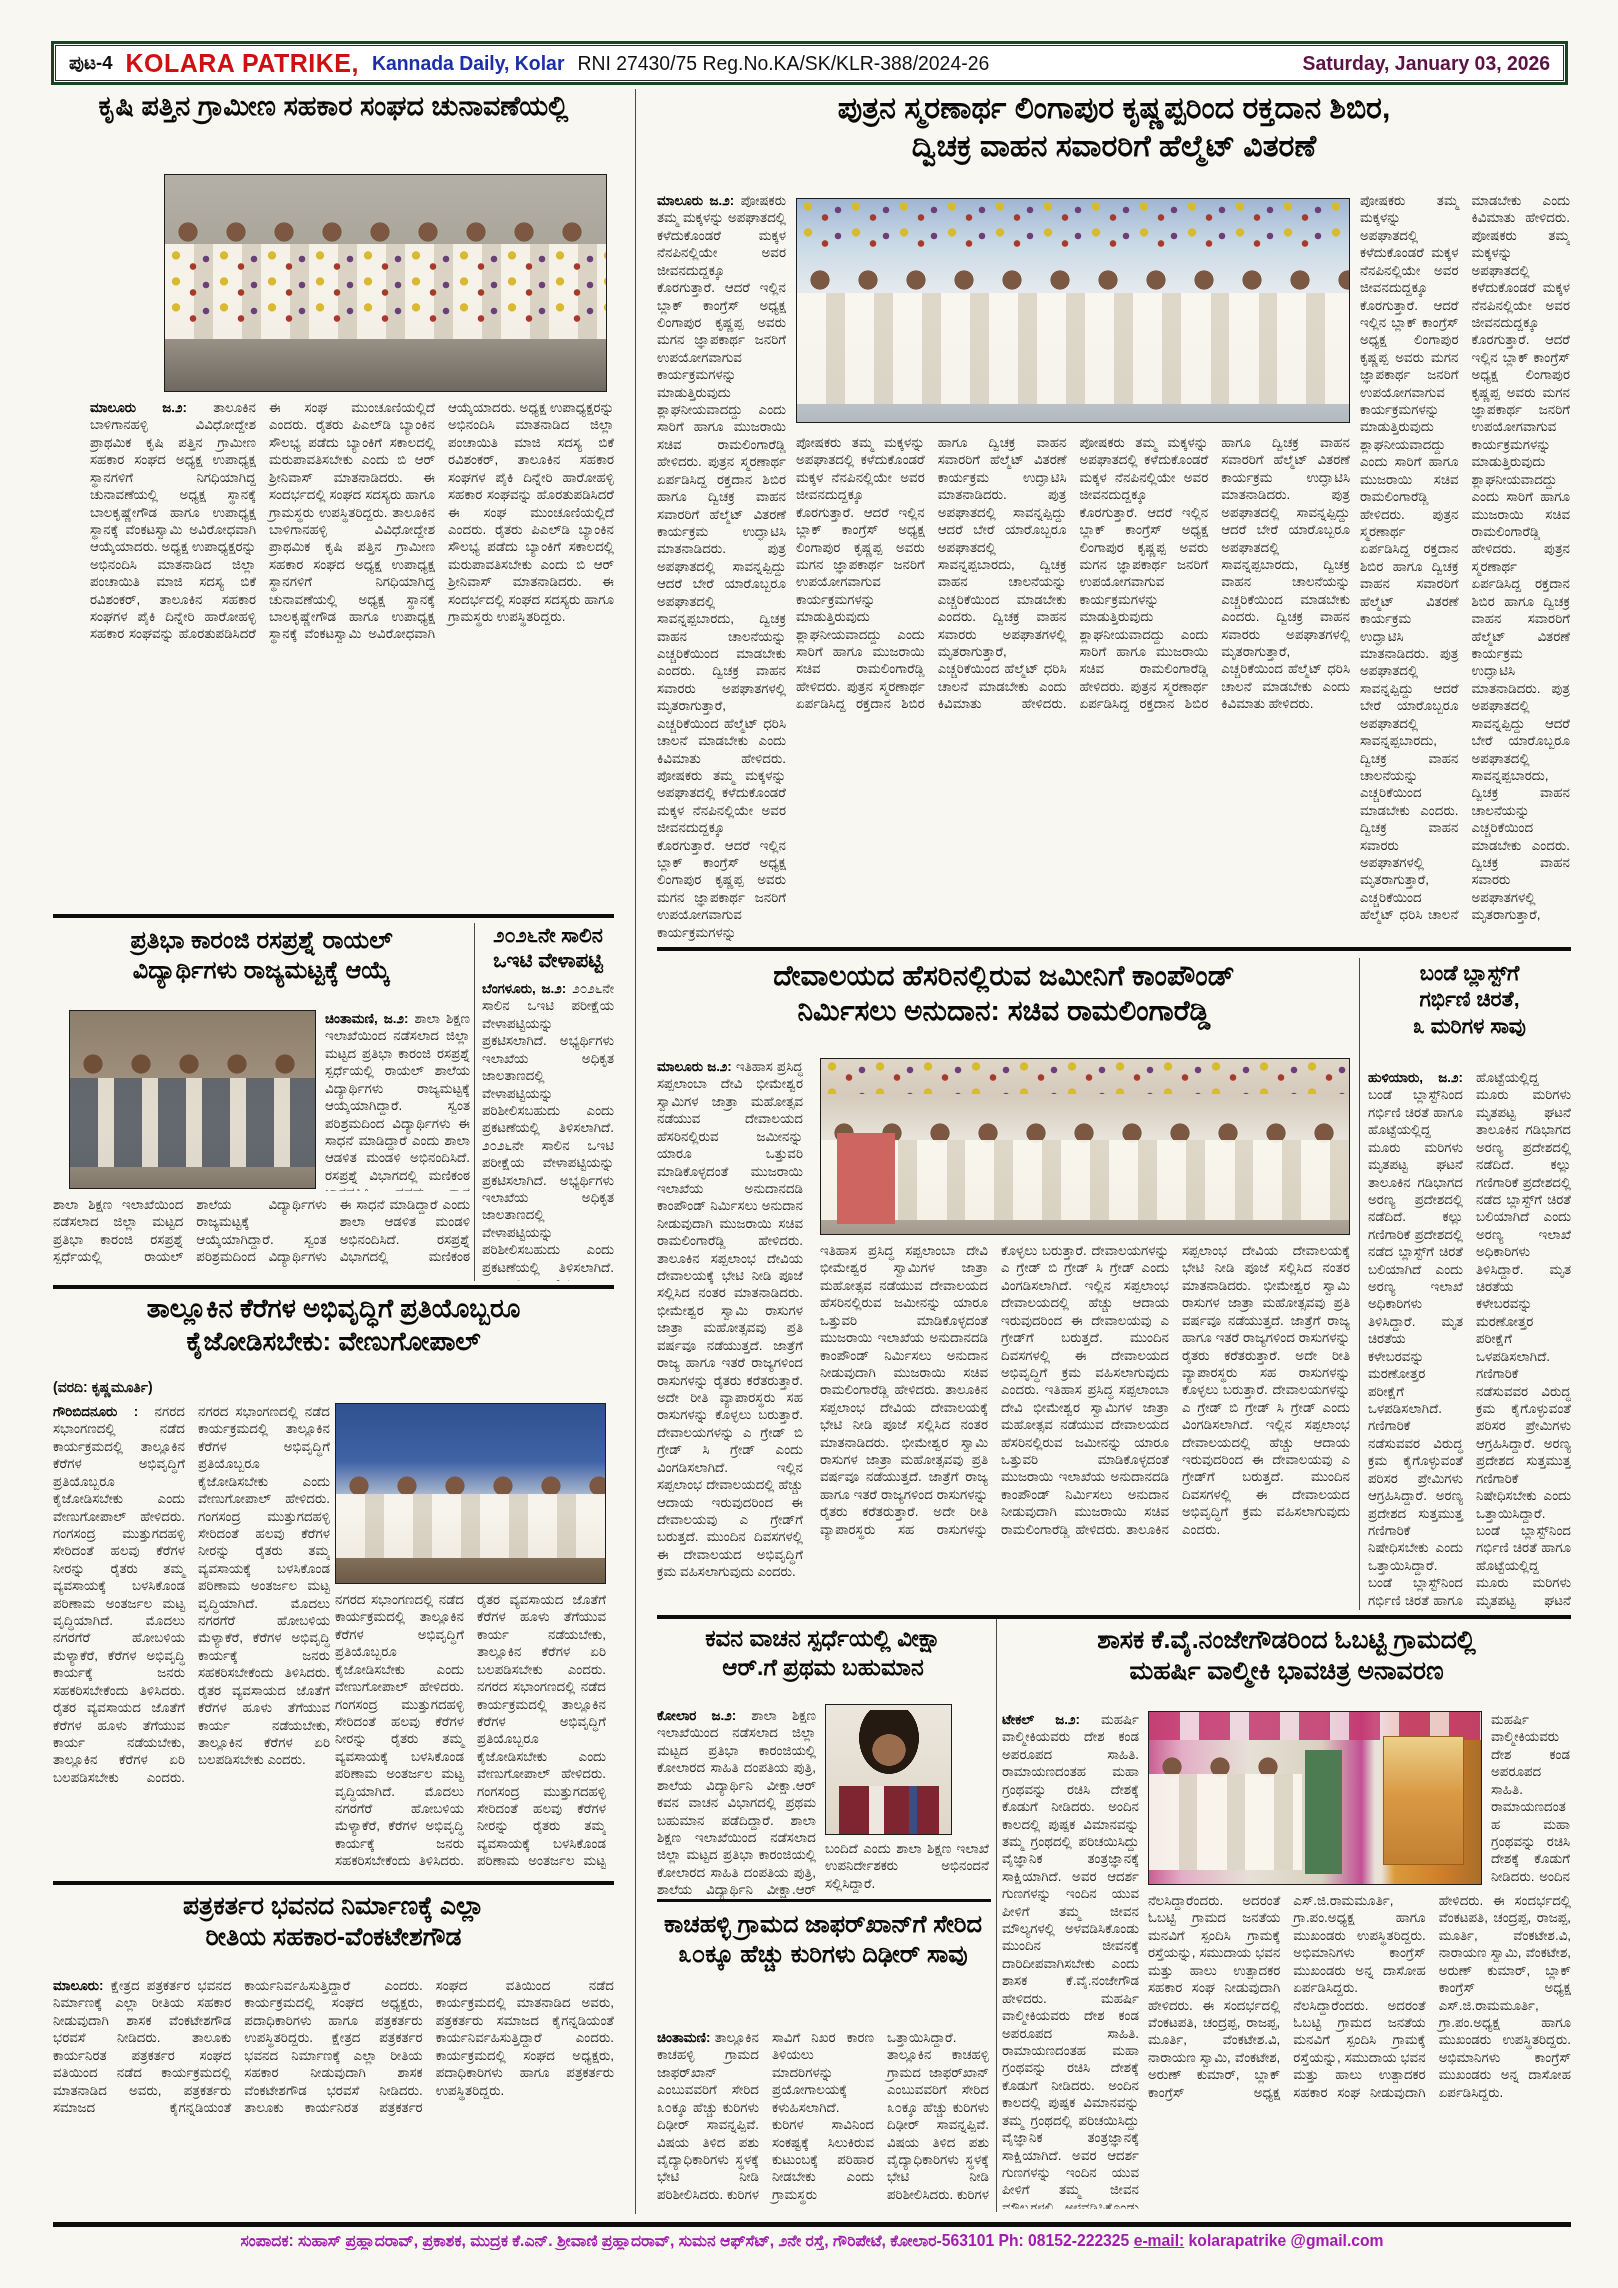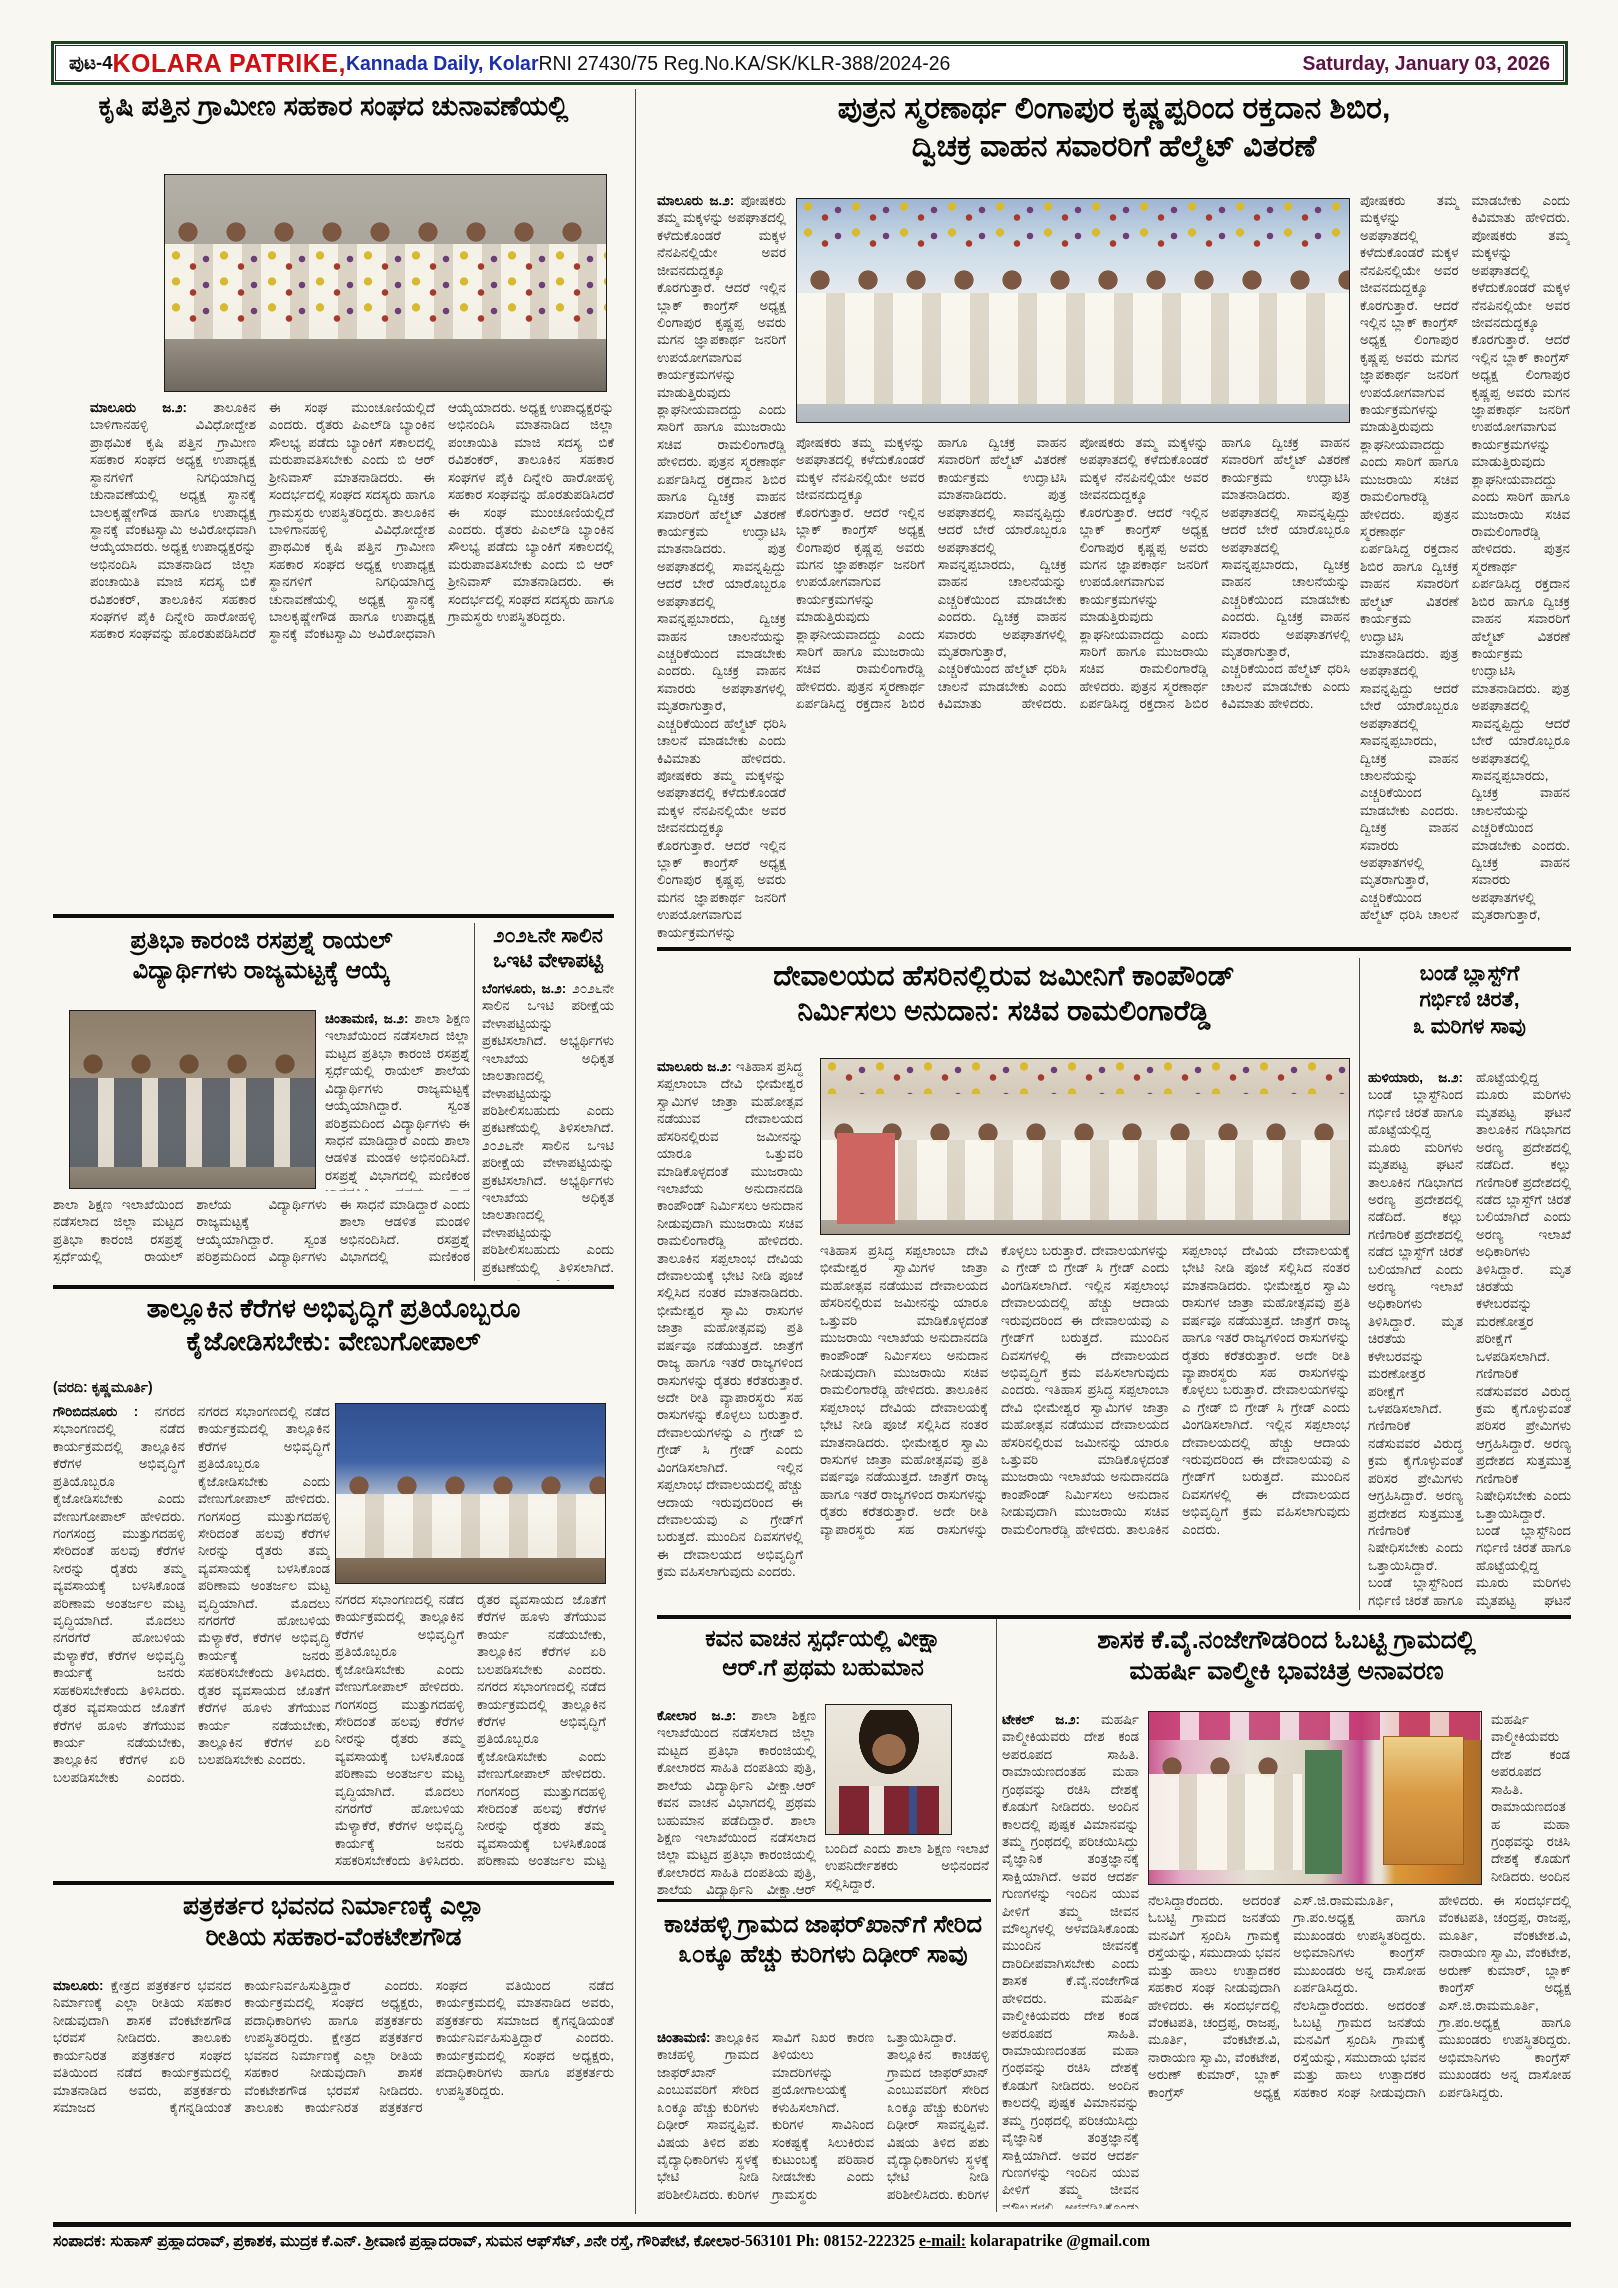--- a/index.html
+++ b/index.html
@@ -13,21 +13,21 @@
   .cols2{column-count:2;column-gap:13px;}
   .cols3{column-count:3;column-gap:13px;}
   .cols4{column-count:4;column-gap:13px;}
   .rule{position:absolute;background:#0d0d0d;}
   .vrule{position:absolute;background:#4a4a4a;width:0.9px;}
 
   
   #hdr{position:absolute;left:51px;top:41px;width:1517px;height:44px;background:#fff;
        border:3.7px solid #1b4423;box-sizing:border-box;}
   #hdr .inner{position:absolute;inset:0.9px;border:0.9px solid #2a2a2a;display:flex;align-items:center;
-       padding:0 13px;white-space:nowrap;overflow:hidden;}
+       gap:13px;padding:0 13px;white-space:nowrap;overflow:hidden;}
   .h-page{font-size:18.5px;font-weight:bold;color:#111;}
   .h-mast{font-size:25px;font-weight:bold;color:#cf1010;letter-spacing:0.5px;}
   .h-sub{font-size:19.4px;color:#1c2fa8;font-weight:bold;}
   .h-rni{font-size:19.4px;color:#111;font-weight:normal;}
   .h-date{font-size:19.4px;color:#5c1243;font-weight:bold;margin-left:auto;}
 
   
   .photo{position:absolute;border:0.9px solid #1d1d1d;overflow:hidden;box-sizing:border-box;}
   .ov{position:absolute;left:0;right:0;}
   .heads{height:28px;background-image:radial-gradient(circle 10px at 23px 14px,var(--skin,#7c5842) 0 9.2px,transparent 10px);
@@ -49,22 +49,22 @@
   .g-hair{position:absolute;left:22%;top:4%;width:56%;height:54%;background:radial-gradient(ellipse at 50% 40%,#241a12 0 60%,transparent 61%);}
   .g-face{position:absolute;left:34%;top:20%;width:32%;height:30%;background:radial-gradient(ellipse at center,#9a6c4e 0 58%,transparent 60%);}
   .g-torso{position:absolute;left:10%;top:63%;width:80%;height:37%;
            background:linear-gradient(90deg,#7e2531 0 30%,#ece8df 30% 45%,#7e2531 45% 70%,#3a4e86 70% 78%,#7e2531 78% 100%);}
   .v-drape{top:0;height:16%;background:repeating-linear-gradient(90deg,rgba(196,56,111,.85) 0 31px,rgba(240,214,224,.85) 31px 50px);}
   .v-portrait{position:absolute;right:5%;top:14%;width:24%;height:74%;border:1.8px solid #9a5f1d;
            background:linear-gradient(180deg,#ecd08a 0%,#d99a44 45%,#c27f33 100%);}
   .v-saree{position:absolute;left:47%;top:22%;width:11%;height:72%;background:#4d7c52;}
 
   
-  #ftr{position:absolute;left:53px;top:2232px;width:1518px;font-size:15.7px;font-weight:bold;
-       color:#000000;white-space:nowrap;overflow:hidden;font-family:Liberation Serif, serif;}
+  #ftr{position:absolute;left:53px;top:2232px;width:1518px;text-align:center;font-size:15.7px;font-weight:bold;
+       color:#a21caf;white-space:nowrap;overflow:hidden;}
   #ftr .em{ text-decoration:underline;}
 </style>
 </head>
 <body>
 
 <div id="page">
 
   <div id="hdr">
     <div class="inner">
       <span class="h-page">ಪುಟ-4</span>

